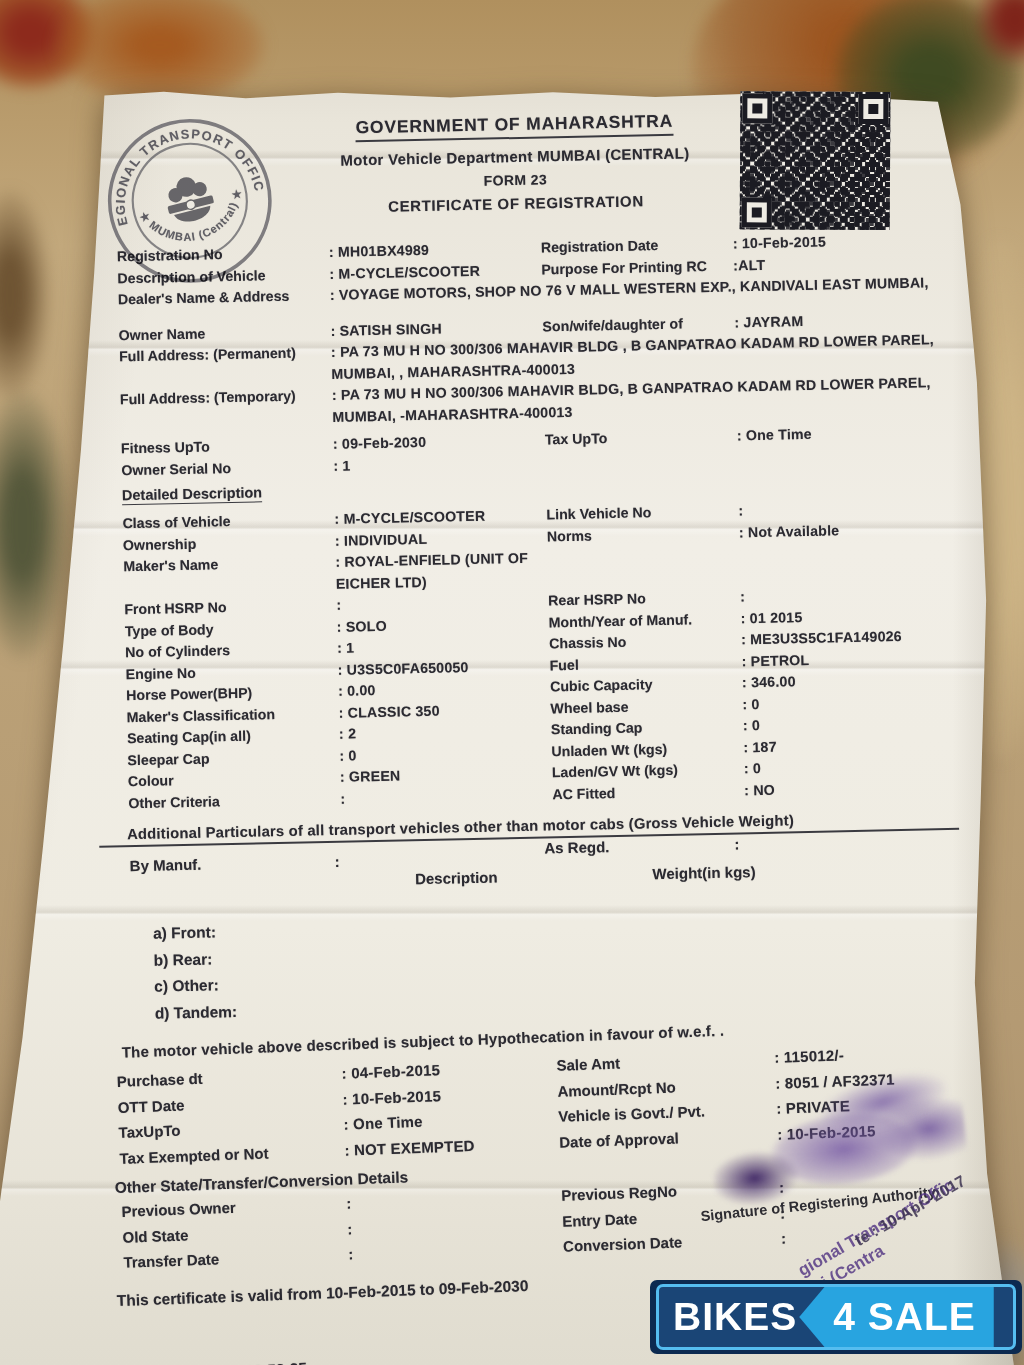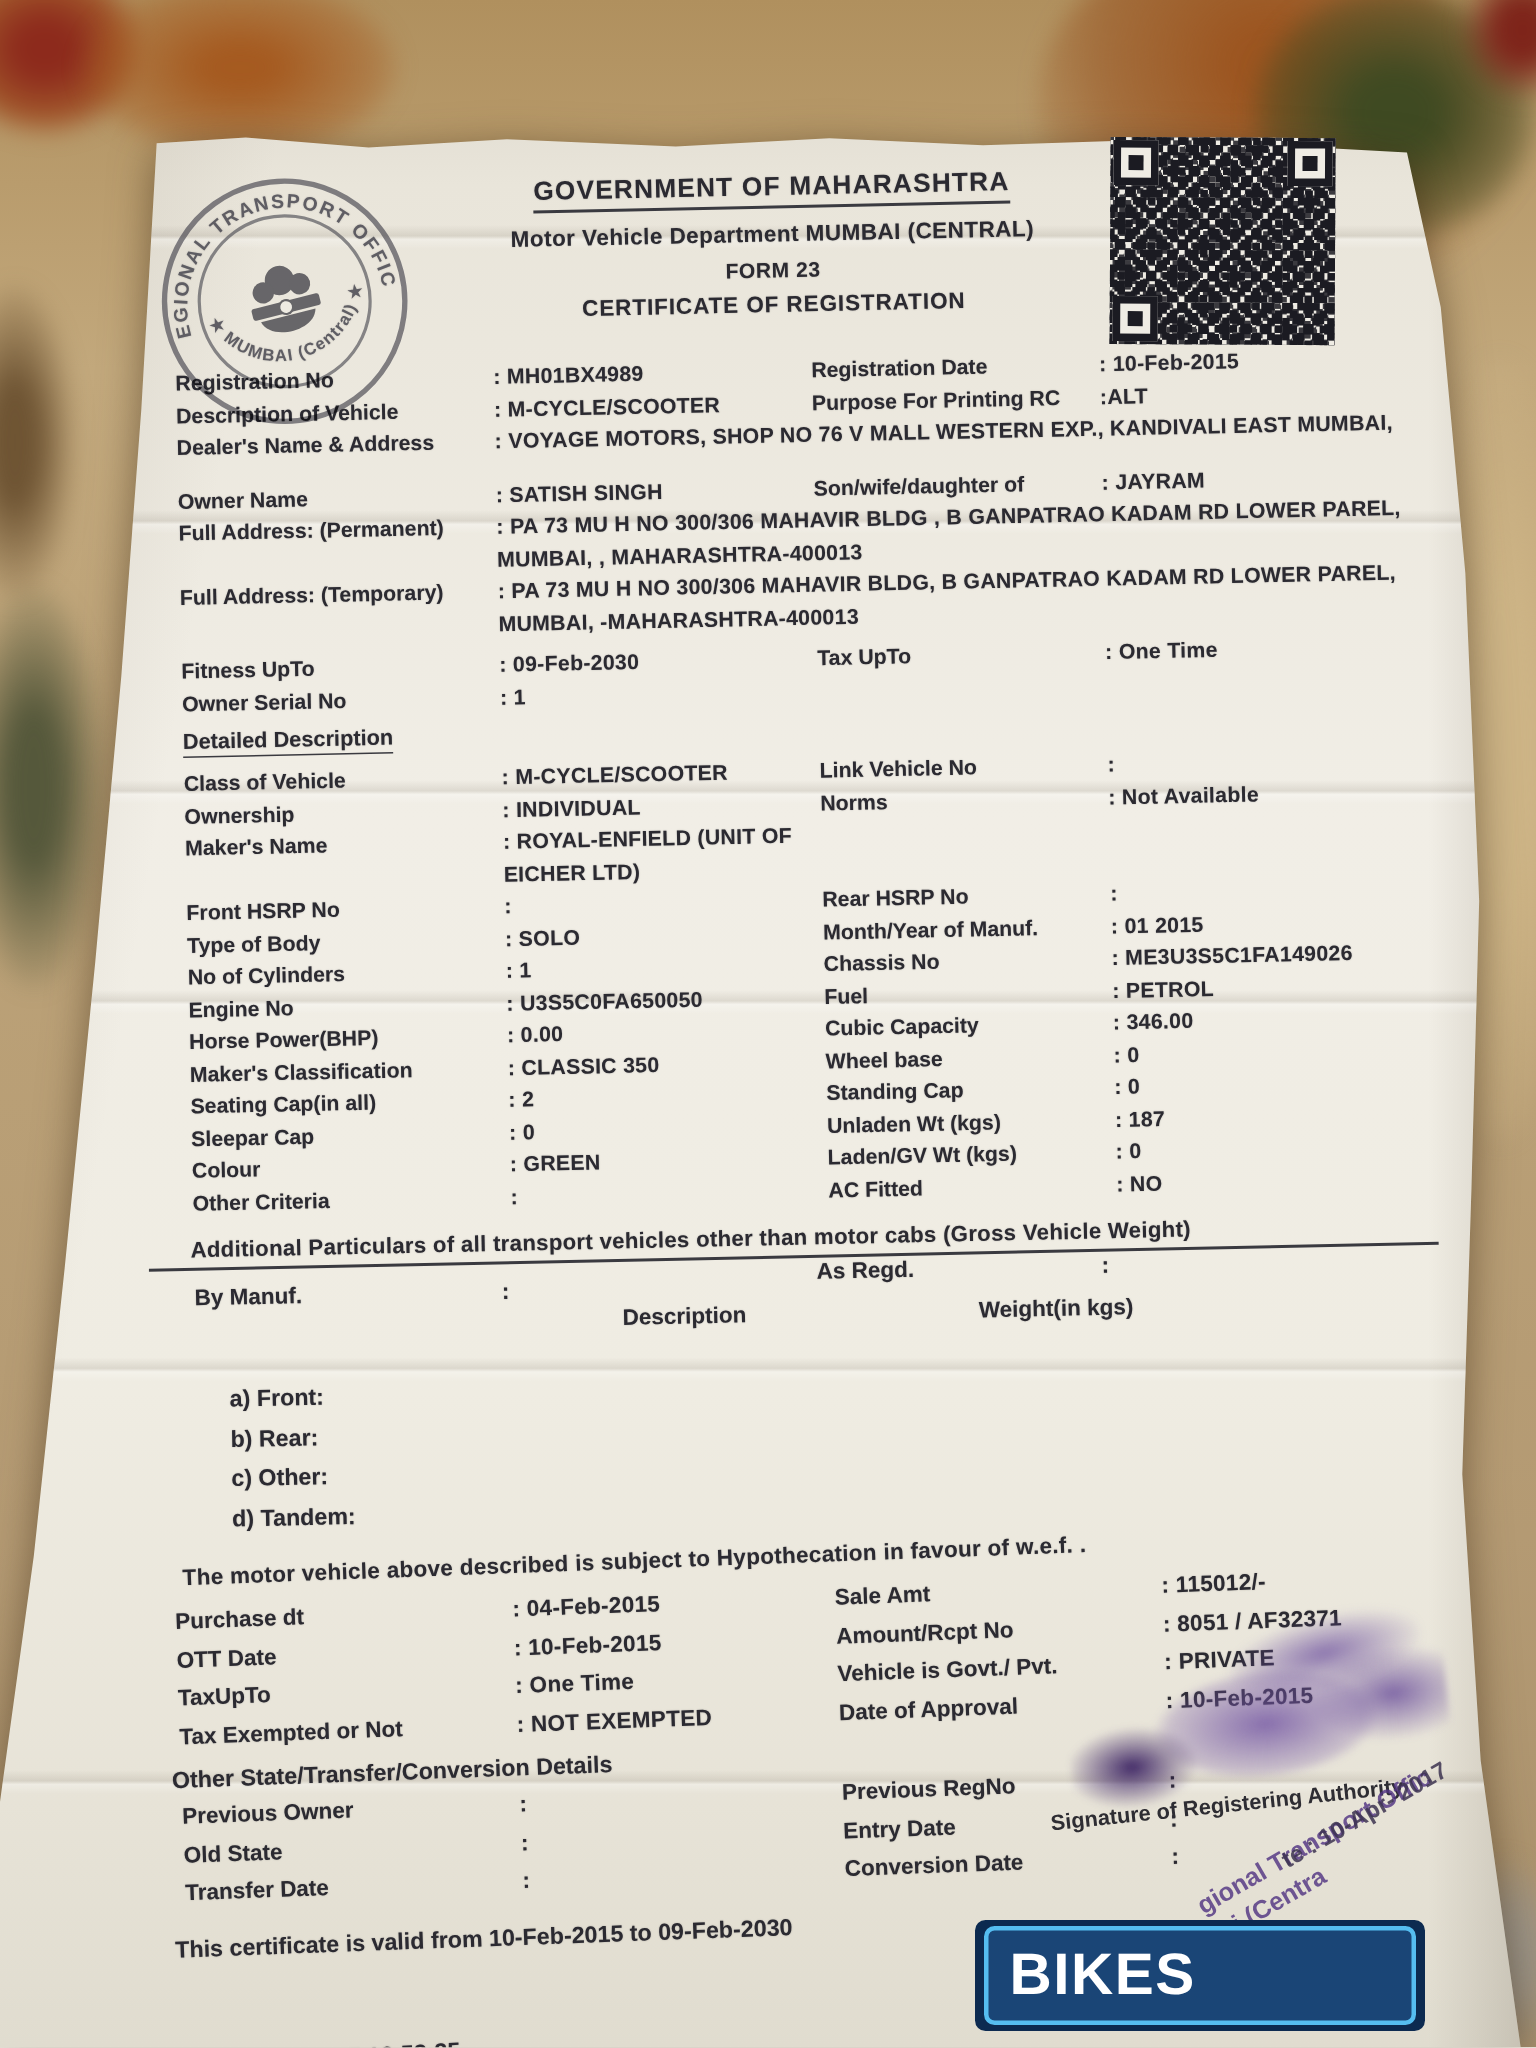--- a/index.html
+++ b/index.html
@@ -75,21 +75,21 @@
       radial-gradient(ellipse 95px 46px at 52% 45%,rgba(112,82,162,.80),rgba(112,82,162,.25) 68%,transparent 80%),
       radial-gradient(ellipse 75px 42px at 86% 35%,rgba(96,66,150,.75),transparent 76%);}
   .stamp-blob2{position:absolute;left:818px;top:1078px;width:130px;height:48px;transform:rotate(-14deg);filter:blur(3px);
     background:radial-gradient(ellipse,rgba(100,70,155,.7),transparent 75%);}
   .sig-label{position:absolute;left:700px;top:1196px;font-size:14.5px;font-weight:700;color:#2e2d33;transform:rotate(-6deg);}
   .stamp-text{position:absolute;font-weight:700;color:rgba(82,52,130,.82);transform:rotate(-30deg);white-space:nowrap;}
   .st1{left:788px;top:1218px;font-size:17px;}
   .st2{left:848px;top:1202px;font-size:16px;color:rgba(60,50,80,.85);}
   .st3{left:800px;top:1262px;font-size:17px;}
   
-  .logo{position:absolute;left:650px;top:1280px;width:300px;height:74px;background:#0c2a50;border-radius:7px;
+  .logo{position:absolute;left:650px;top:1280px;width:372px;height:74px;background:#0c2a50;border-radius:7px;
     padding:4px 6px;box-sizing:border-box;display:flex;}
   .logo-inner{flex:1;display:flex;border:3px solid #55bdf0;border-radius:7px;overflow:hidden;background:#1a4576;}
   .logo-left{display:flex;align-items:center;padding:0 6px 0 14px;color:#fff;font-weight:700;font-size:39px;letter-spacing:1px;}
   .logo-right{display:flex;align-items:center;gap:10px;background:#28a4e0;color:#fff;font-weight:700;font-size:39px;
     padding:0 18px 0 34px;margin-left:-4px;clip-path:polygon(0 50%,13% 0,100% 0,100% 100%,13% 100%);letter-spacing:1px;}
 </style>
 </head>
 <body>
 
 <div class="stage">
@@ -366,16 +366,17 @@
   <div class="stamp-blob"></div>
   <div class="stamp-blob2"></div>
   <div class="sig-label">Signature of Registering Authority</div>
   <div class="stamp-text st1">gional Transport Offic</div>
   <div class="stamp-text st2">te : 10-Apr- 2017</div>
   <div class="stamp-text st3">bai (Centra</div>
 
   <div class="logo">
     <div class="logo-inner">
       <div class="logo-left">BIKES</div>
+      <div class="logo-right">4 SALE</div>
     </div>
   </div>
 
 </div>
 
 </body></html>

